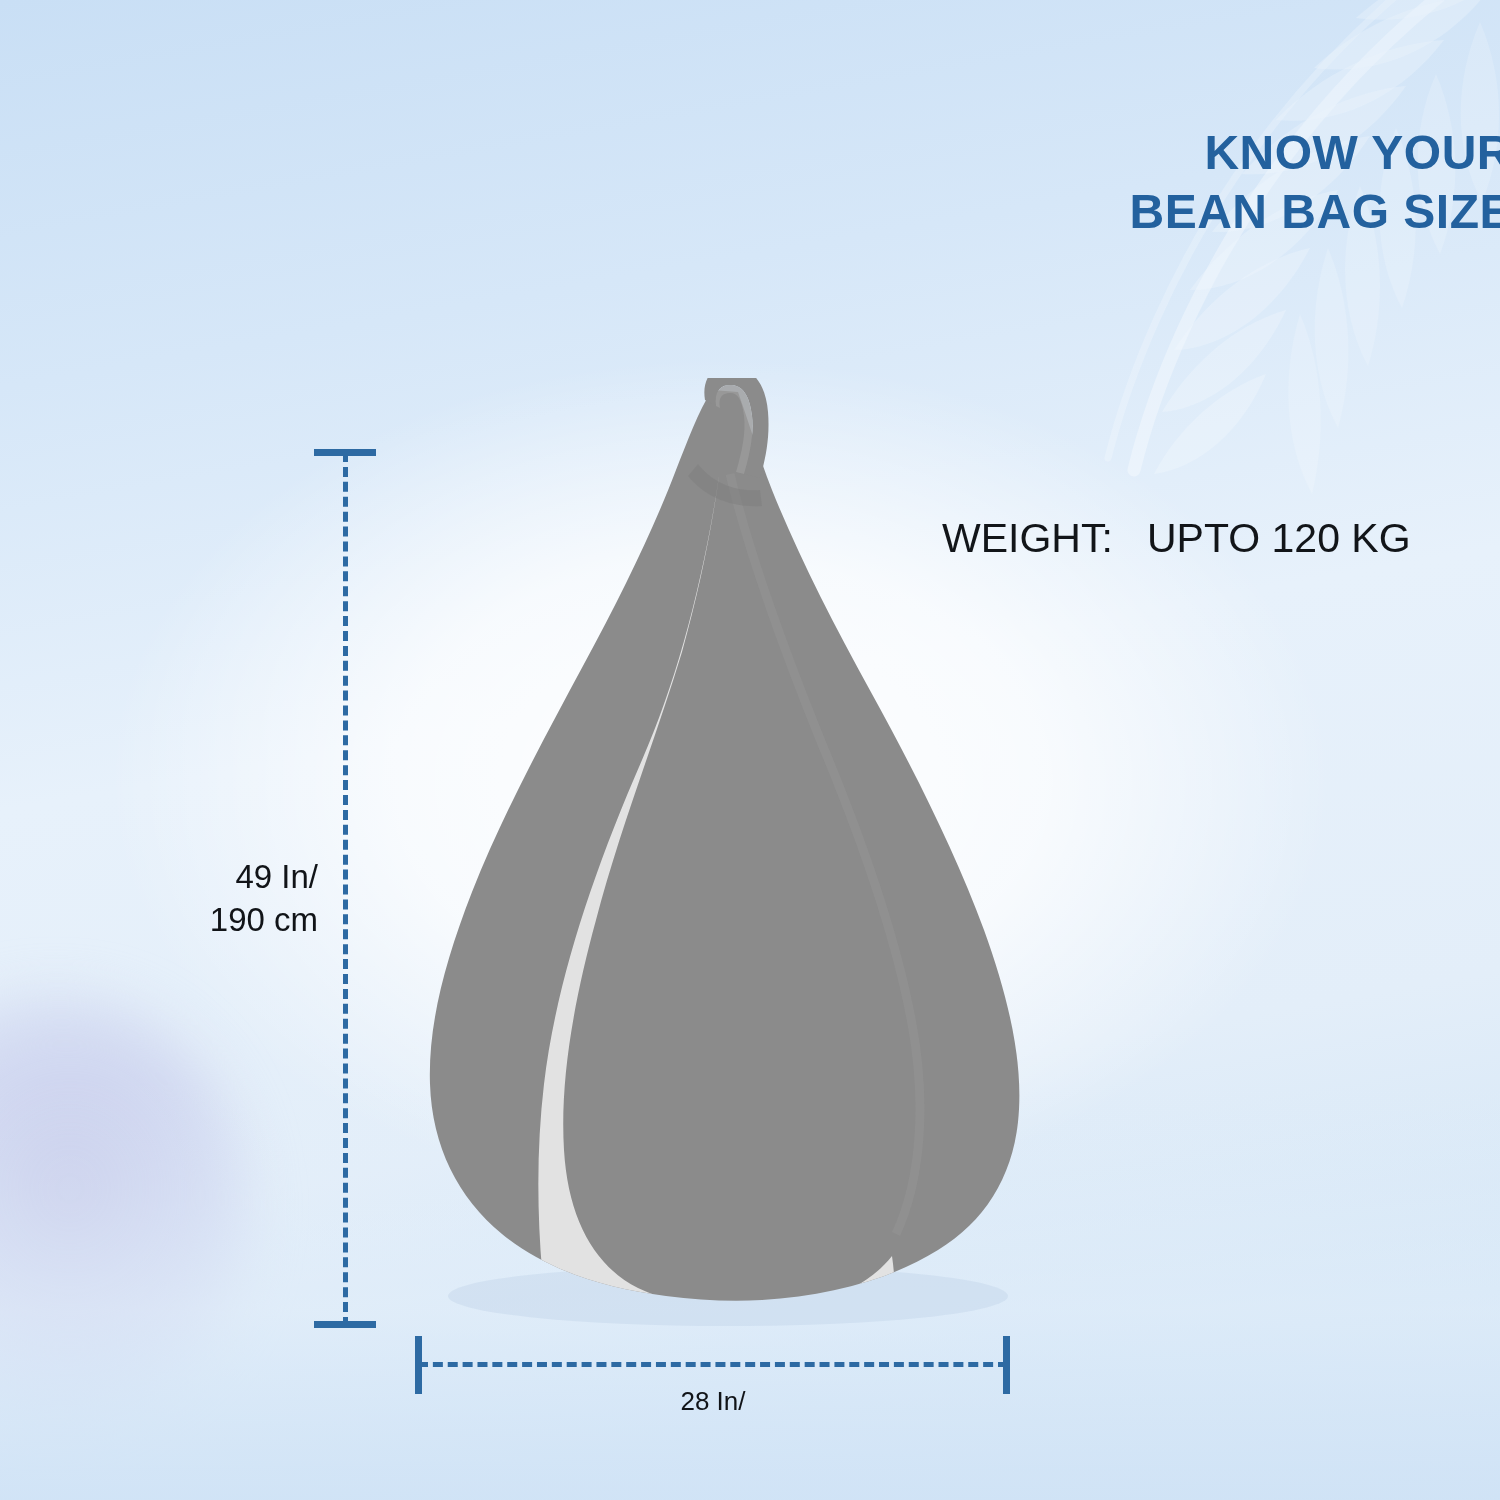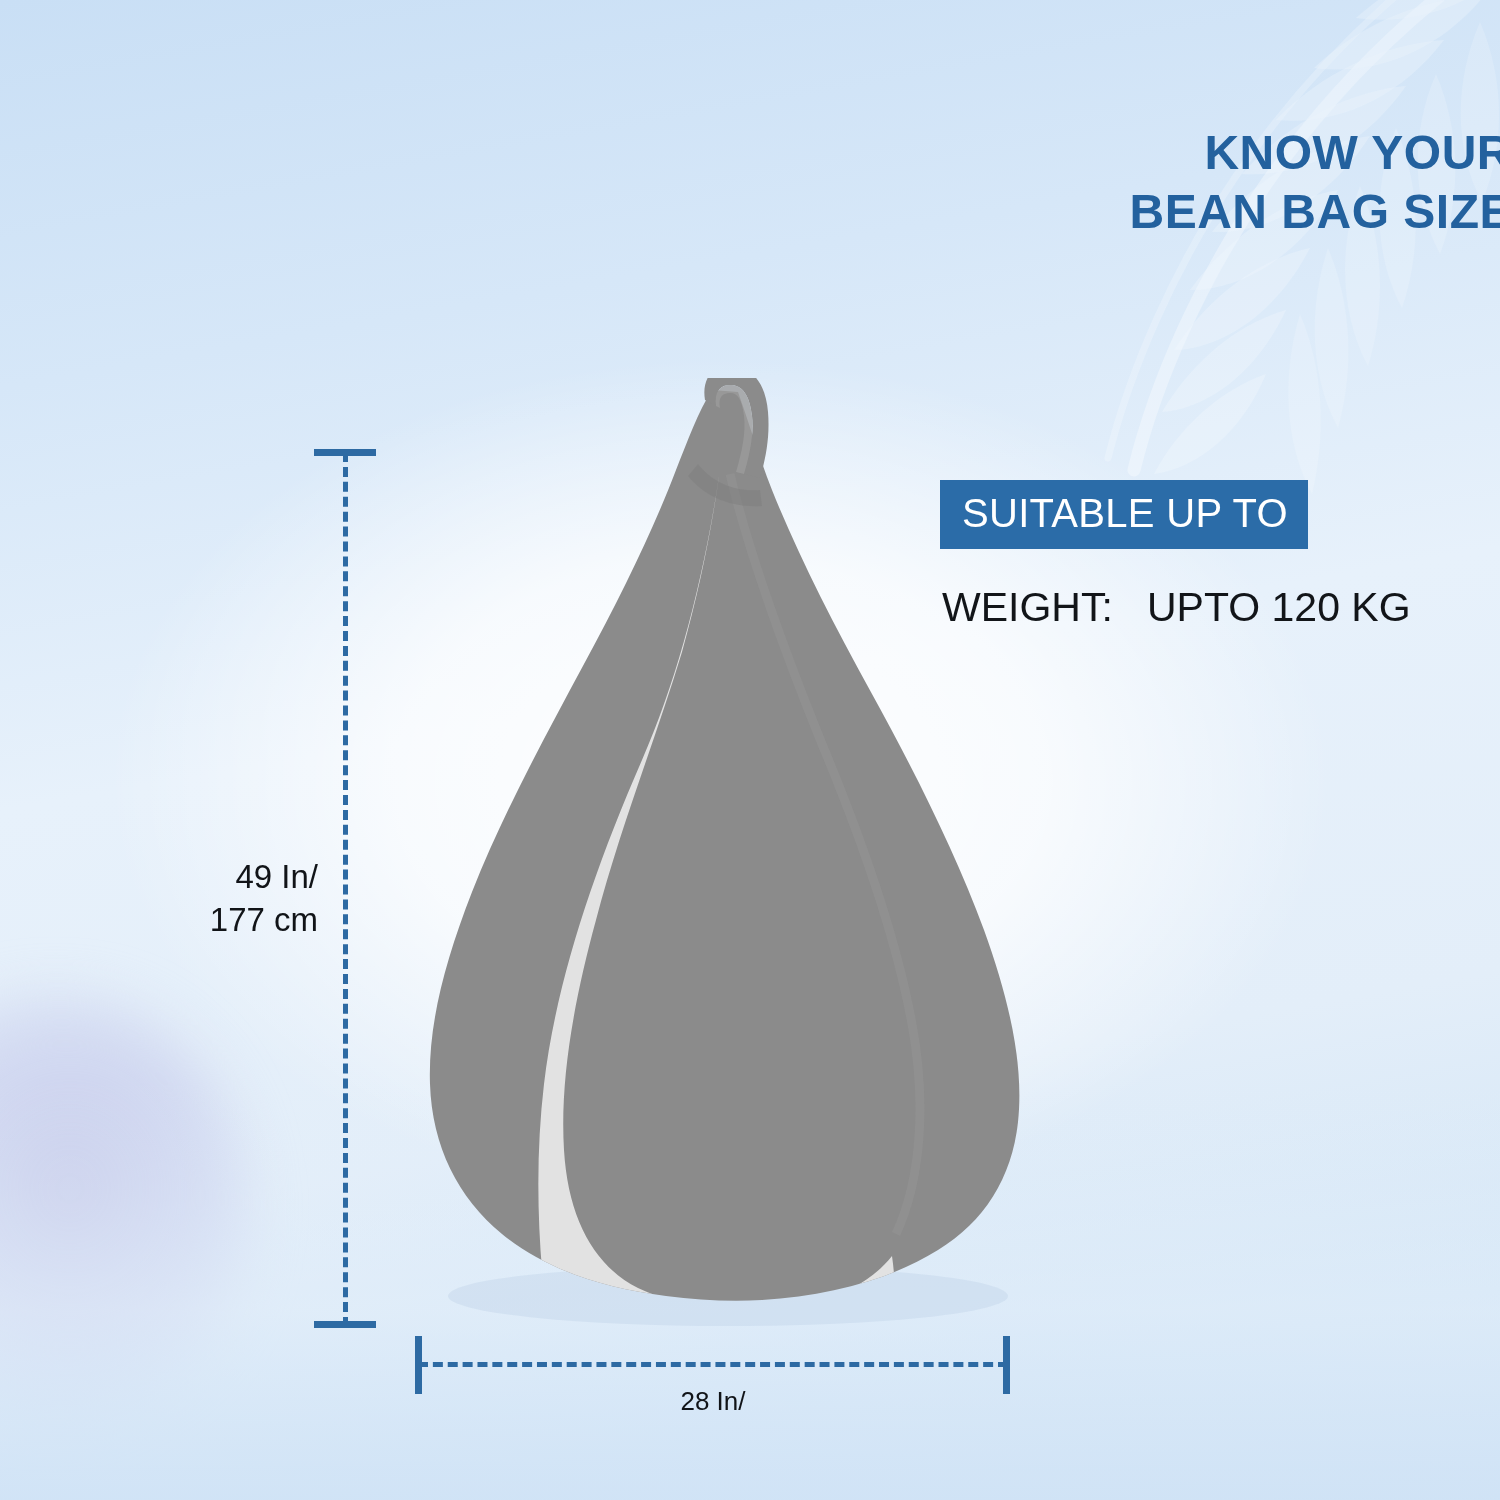--- a/index.html
+++ b/index.html
@@ -278,32 +278,31 @@
                L338 94 C344 74 348 54 346 38 C344 22 340 15 332 15 C324 15 320 20 322 30 Z" fill="#9b9b9b" opacity="0.8"></path>
       <path d="M300 86 C314 104 336 114 362 112 L364 128 C332 130 306 118 290 98 Z" fill="#7f7f7f" opacity="0.55"></path>
     </svg>
   </div>
 
   <div class="dim-vertical-line"></div>
   <div class="dim-cap-h top"></div>
   <div class="dim-cap-h bottom"></div>
   <div class="dim-label-height">
     <span>49 In/</span>
-    <span>177 cm</span>
+    <span>190 cm</span>
   </div>
 
   <div class="dim-horizontal-line"></div>
   <div class="dim-cap-v left"></div>
   <div class="dim-cap-v right"></div>
   <div class="dim-label-width">
     <span>28 In/</span>
   </div>
 
   <div class="spec-panel">
-    <div class="spec-badge">SUITABLE UP TO</div>
     <div class="spec-rows">
       <span class="spec-row">
         <span class="spec-key">WEIGHT:</span><span class="spec-value">UPTO 120 KG</span>
       </span>
     </div>
   </div>
 
 </div>
 
 </body></html>

